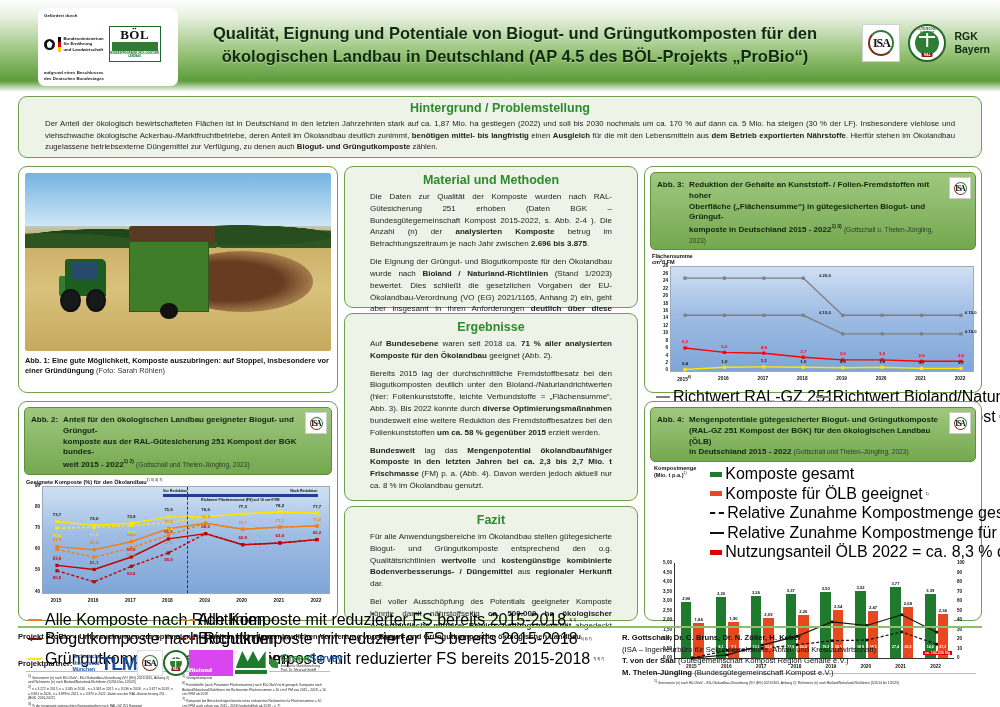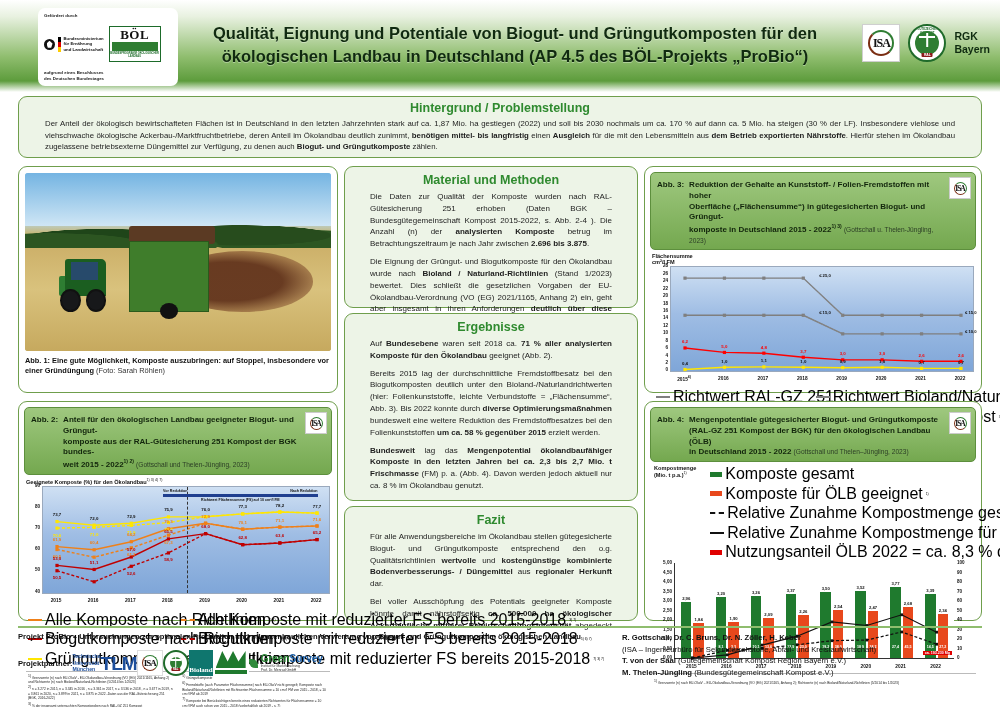--- a/index.html
+++ b/index.html
@@ -189,21 +189,21 @@
   #footer-div { position:absolute; left:18px; top:626px; width:964px; height:1.6px; background:#8fbd6e; }
   #footer { position:absolute; left:18px; top:632px; width:964px; height:72px; }
   .proj-line { font-size:7.6px; font-weight:bold; color:#111; }
   .partner-row { display:flex; align-items:center; margin-top:9px; }
   .partner-lbl { font-size:7.6px; font-weight:bold; color:#111; }
   .tum-text { font-size:5.2px; color:#1e4f9c; font-weight:bold; line-height:1.22; }
   .tum-mark { font-family:"Liberation Sans", sans-serif; font-size:19px; font-weight:bold; color:#1e4f9c; letter-spacing:-1px; line-height:1;}
   .isa-sm { width:26px;height:26px;background:#fff;border:1px solid #ddd;display:flex;align-items:center;justify-content:center;}
   .isa-sm .isa-inner{width:20px;height:20px;} .isa-sm .isa-txt{font-size:9px;} .isa-sm .isa-ring{border-width:1.8px;}
   .gk-sm{width:26px;height:26px;}
-  .bioland-logo{width:24px;height:26px;background:#0f766e;display:flex;align-items:flex-end;justify-content:flex-end;}
+  .bioland-logo{width:44px;height:26px;background:#d946ef;display:flex;align-items:flex-end;justify-content:flex-start;}
   .bioland-logo span{font-family:"Liberation Serif",serif;font-size:7px;font-weight:bold;color:#fff;padding-bottom:2px;}
   .naturland-logo{width:36px;height:26px;background:#fff;position:relative;}
   .nl-leaf{position:absolute;left:3px;top:1px;width:30px;height:17px;background:#1f7a2e;
     clip-path: polygon(0 100%, 22% 0, 40% 62%, 58% 0, 76% 62%, 100% 0, 100% 100%);}
   .nl-bar{position:absolute;left:2px;bottom:2px;width:32px;height:4px;background:#1f7a2e;}
   .gs-logo{display:flex;align-items:center;gap:3px;}
   .gs-leaf{width:9px;height:9px;background:#2f8a3a;border-radius:0 70% 0 70%;flex:none;}
   .gs-green{font-size:10px;font-weight:bold;color:#2f8a3a;line-height:1;}
   .gs-blue{font-size:10px;font-weight:bold;color:#1b5fa8;line-height:1;}
   .gs-sub{font-size:3.4px;color:#333;line-height:1.25;}
@@ -881,18 +881,18 @@
           </div>
           <div class="gs-sub">Institut für Marktforschung</div>
           <div class="gs-sub">Prof. Dr. Menrad GmbH</div>
         </div>
       </div>
     </div>
 
     <div class="authors">
       <div class="auth-line"><b>R. Gottschall, Dr. C. Bruns, Dr. N. Zöller, H. Keber</b></div>
       <div class="auth-line"><span>(ISA – Ingenieurbüro für Sekundärrohstoffe, Abfall- und Kreislaufwirtschaft)</span></div>
-      <div class="auth-line"><b>T. von der Saal</b><span> (Gütegemeinschaft Kompost Region Bayern e.V.)</span></div>
+      <div class="auth-line"><b>T. von der Saal</b><span> (Gütegemeinschaft Kompost Region Gehalte e.V.)</span></div>
       <div class="auth-line"><b>M. Thelen-Jüngling</b><span> (Bundesgütegemeinschaft Kompost e.V.)</span></div>
     </div>
   </div>
 
 </div>
 
 </body></html>

